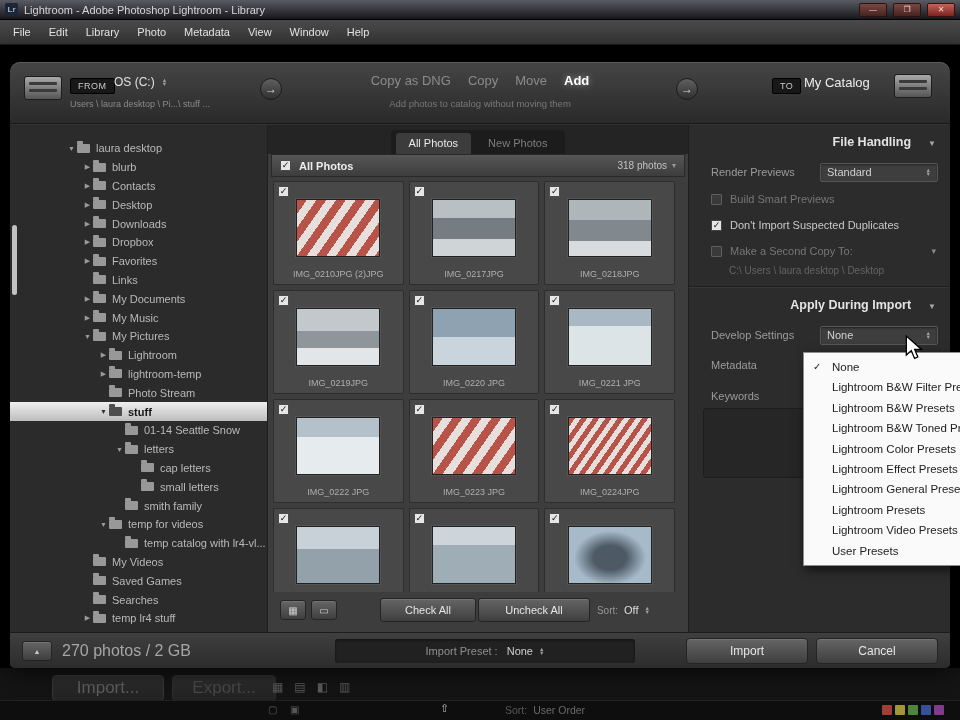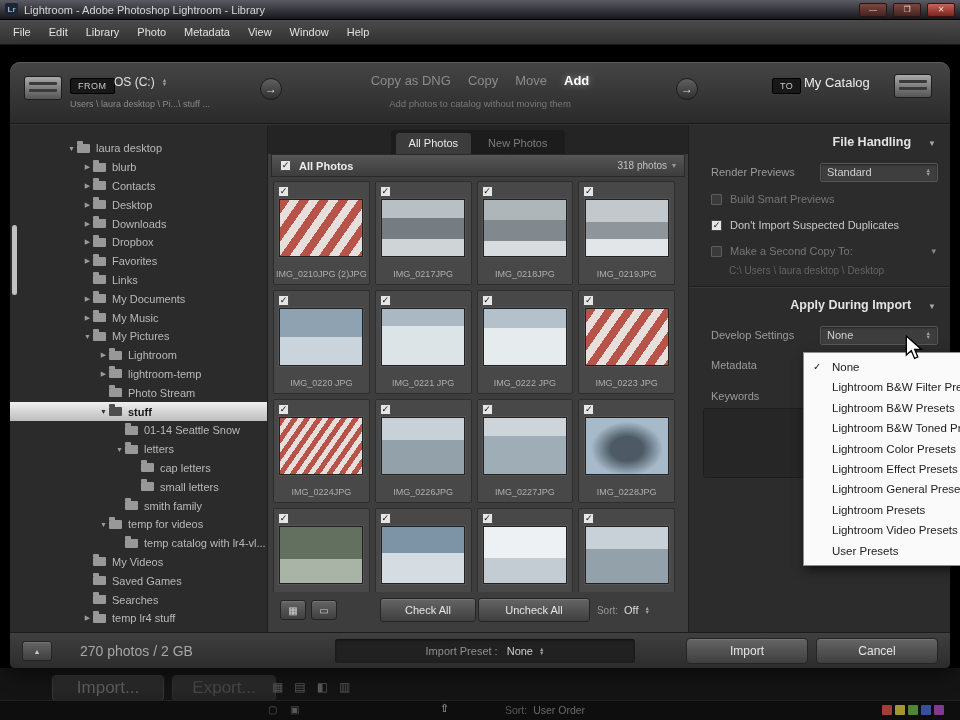--- a/index.html
+++ b/index.html
@@ -64,21 +64,21 @@
   
   .center { flex:1; position:relative; background:#3d3d3d; overflow:hidden; }
   .tabstrip { position:absolute; left:0; top:0; right:0; height:29px; background:#242424; display:flex; align-items:flex-end; justify-content:center; }
   .tabs-inner { display:flex; gap:4px; background:#1c1c1c; border-radius:4px 4px 0 0; padding:3px 5px 0 5px; }
   .ptab { font-size:11px; color:#7d7d7d; padding:4px 13px 5px; border-radius:3px 3px 0 0; }
   .ptab.active { background:#3c3c3c; color:#e9e9e9; }
   .ghead { position:absolute; left:3px; right:3px; top:29px; height:23px; background:linear-gradient(#565656,#3d3d3d); border:1px solid #292929; display:flex; align-items:center; gap:8px; padding:0 8px; }
   .gtitle { font-size:11px; font-weight:bold; color:#ededed; flex:1; }
   .gcount { font-size:10px; color:#c2c2c2; display:flex; align-items:center; gap:5px; }
   .gcount::after { content:"▾"; font-size:8px; color:#999; }
-  .grid { position:absolute; left:0; right:8px; top:53px; height:414px; display:grid; grid-template-columns:repeat(4,1fr); gap:5px; padding:3px 5px; overflow:hidden; align-content:start; }
+  .grid { position:absolute; left:0; right:8px; top:53px; height:414px; display:grid; grid-template-columns:repeat(3,1fr); gap:5px; padding:3px 5px; overflow:hidden; align-content:start; }
   .cell { position:relative; height:104px; background:#484848; border:1px solid #2d2d2d; border-radius:2px; }
   .cb { width:11px; height:11px; background:#e6e6e6; border:1px solid #4a4a4a; border-radius:1px; display:inline-flex; align-items:center; justify-content:center; font-size:9px; color:#111; flex:none; }
   .checked .cb::after, .cb.checked::after { content:"✓"; margin-top:-1px; }
   .pcb { position:absolute; left:4px; top:4px; z-index:2; }
   .ph { position:absolute; left:50%; top:17px; transform:translateX(-50%); width:84px; height:58px; border:1px solid #222; box-shadow:0 0 0 1px rgba(255,255,255,.07); }
   .pname { position:absolute; left:0; right:0; bottom:5px; text-align:center; font-size:9px; color:#aeaeae; white-space:nowrap; }
   .v-stripes  .ph { background:repeating-linear-gradient(125deg,#b8534a 0 8px,#e6dfdb 8px 16px); }
   .v-stripes2 .ph { background:repeating-linear-gradient(125deg,#b8534a 0 5px,#e6dfdb 5px 10px); }
   .v-shed  .ph { background:linear-gradient(180deg,#b9c0c4 0 32%,#757d82 32% 70%,#cfd4d6 70%); }
   .v-shed2 .ph { background:linear-gradient(180deg,#aeb6ba 0 36%,#82898e 36% 74%,#d8dcde 74%); }
@@ -118,21 +118,21 @@
   .chk-row.flyout::after { content:"▾"; position:absolute; right:2px; font-size:9px; color:#8a8a8a; }
   .copy-path { margin:4px 12px 0 40px; font-size:10px; color:#646464; }
   .divider { margin:10px 0 0; border-top:1px solid #1f1f1f; border-bottom:1px solid #383838; }
   .kw-label { margin:14px 12px 0 22px; font-size:11px; color:#9b9b9b; }
   .kw-box { margin:6px 12px 0 14px; height:70px; background:#262626; border:1px solid #1d1d1d; border-radius:3px; }
 
   
   .dlg-footer { position:absolute; left:0; right:0; bottom:0; height:36px; background:linear-gradient(#3f3f3f,#2c2c2c); border-top:1px solid #1c1c1c; border-radius:0 0 5px 5px; }
   .up-btn { position:absolute; left:12px; top:8px; width:30px; height:20px; display:flex; align-items:center; justify-content:center; }
   .up-btn::after { content:"▲"; font-size:7px; color:#ccc; }
-  .photos-info { position:absolute; left:70px; top:0; line-height:36px; font-size:14px; color:#a6a6a6; }
+  .photos-info { position:absolute; left:52px; top:0; line-height:36px; font-size:16px; color:#a6a6a6; }
   .preset-bar { position:absolute; left:325px; top:6px; width:300px; height:24px; background:#212121; border-radius:3px; box-shadow:inset 0 1px 3px rgba(0,0,0,.55); display:flex; align-items:center; justify-content:center; gap:9px; }
   .preset-label { font-size:11px; color:#8f8f8f; }
   .preset-value { display:flex; align-items:center; gap:6px; font-size:11px; color:#cecece; }
   .btn-lg { position:absolute; top:5px; width:122px; height:26px; font-size:12px; border-radius:4px; }
   .import-btn { left:676px; }
   .cancel-btn { left:806px; }
 
   
   .dropdown { position:absolute; left:803px; top:352px; width:172px; background:#fafafa; border:1px solid #8d8d8d; box-shadow:2px 4px 10px rgba(0,0,0,.6); padding:4px 0; z-index:60; }
   .menu-row { height:20.4px; line-height:20.4px; padding-left:28px; font-size:11.5px; color:#222; position:relative; white-space:nowrap; overflow:hidden; }

